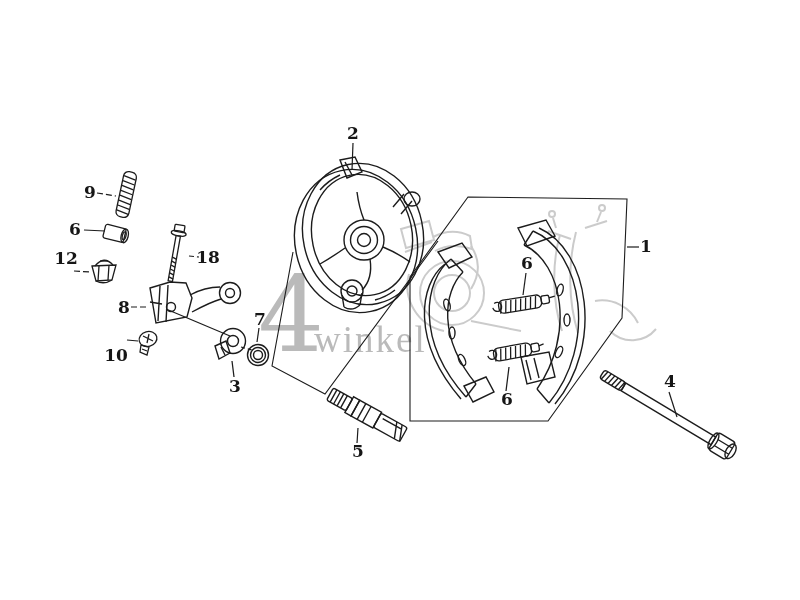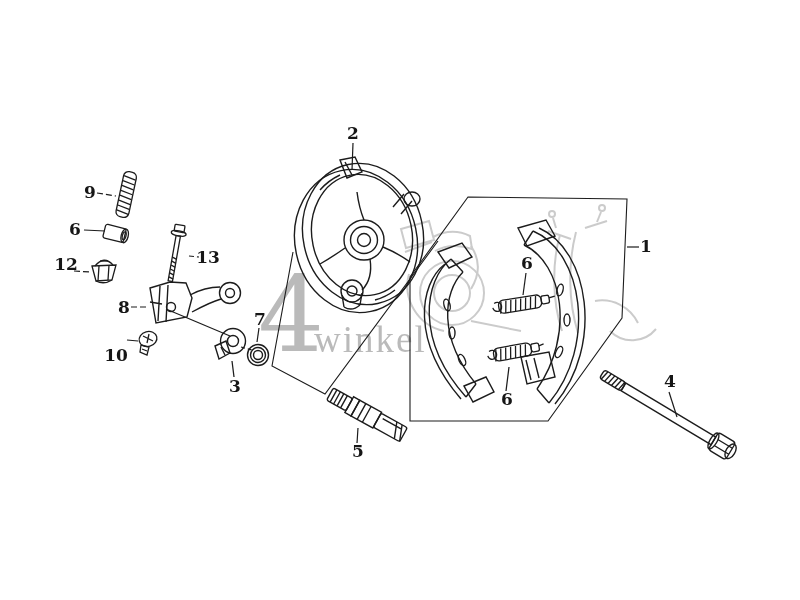--- a/index.html
+++ b/index.html
@@ -210,16 +210,16 @@
   <div class="callout" style="left:235px;top:386px">3</div>
   <div class="callout" style="left:670px;top:381px">4</div>
   <div class="callout" style="left:358px;top:451px">5</div>
   <div class="callout" style="left:527px;top:263px">6</div>
   <div class="callout" style="left:507px;top:399px">6</div>
   <div class="callout" style="left:260px;top:319px">7</div>
   <div class="callout" style="left:124px;top:307px">8</div>
   <div class="callout" style="left:90px;top:192px">9</div>
   <div class="callout" style="left:116px;top:355px">10</div>
   <div class="callout" style="left:75px;top:229px">6</div>
-  <div class="callout" style="left:66px;top:264px">12</div>
-  <div class="callout" style="left:208px;top:257px">13</div>
+  <div class="callout" style="left:66px;top:258px">12</div>
+  <div class="callout" style="left:208px;top:257px">18</div>
 
 </div>
 
 </body></html>

